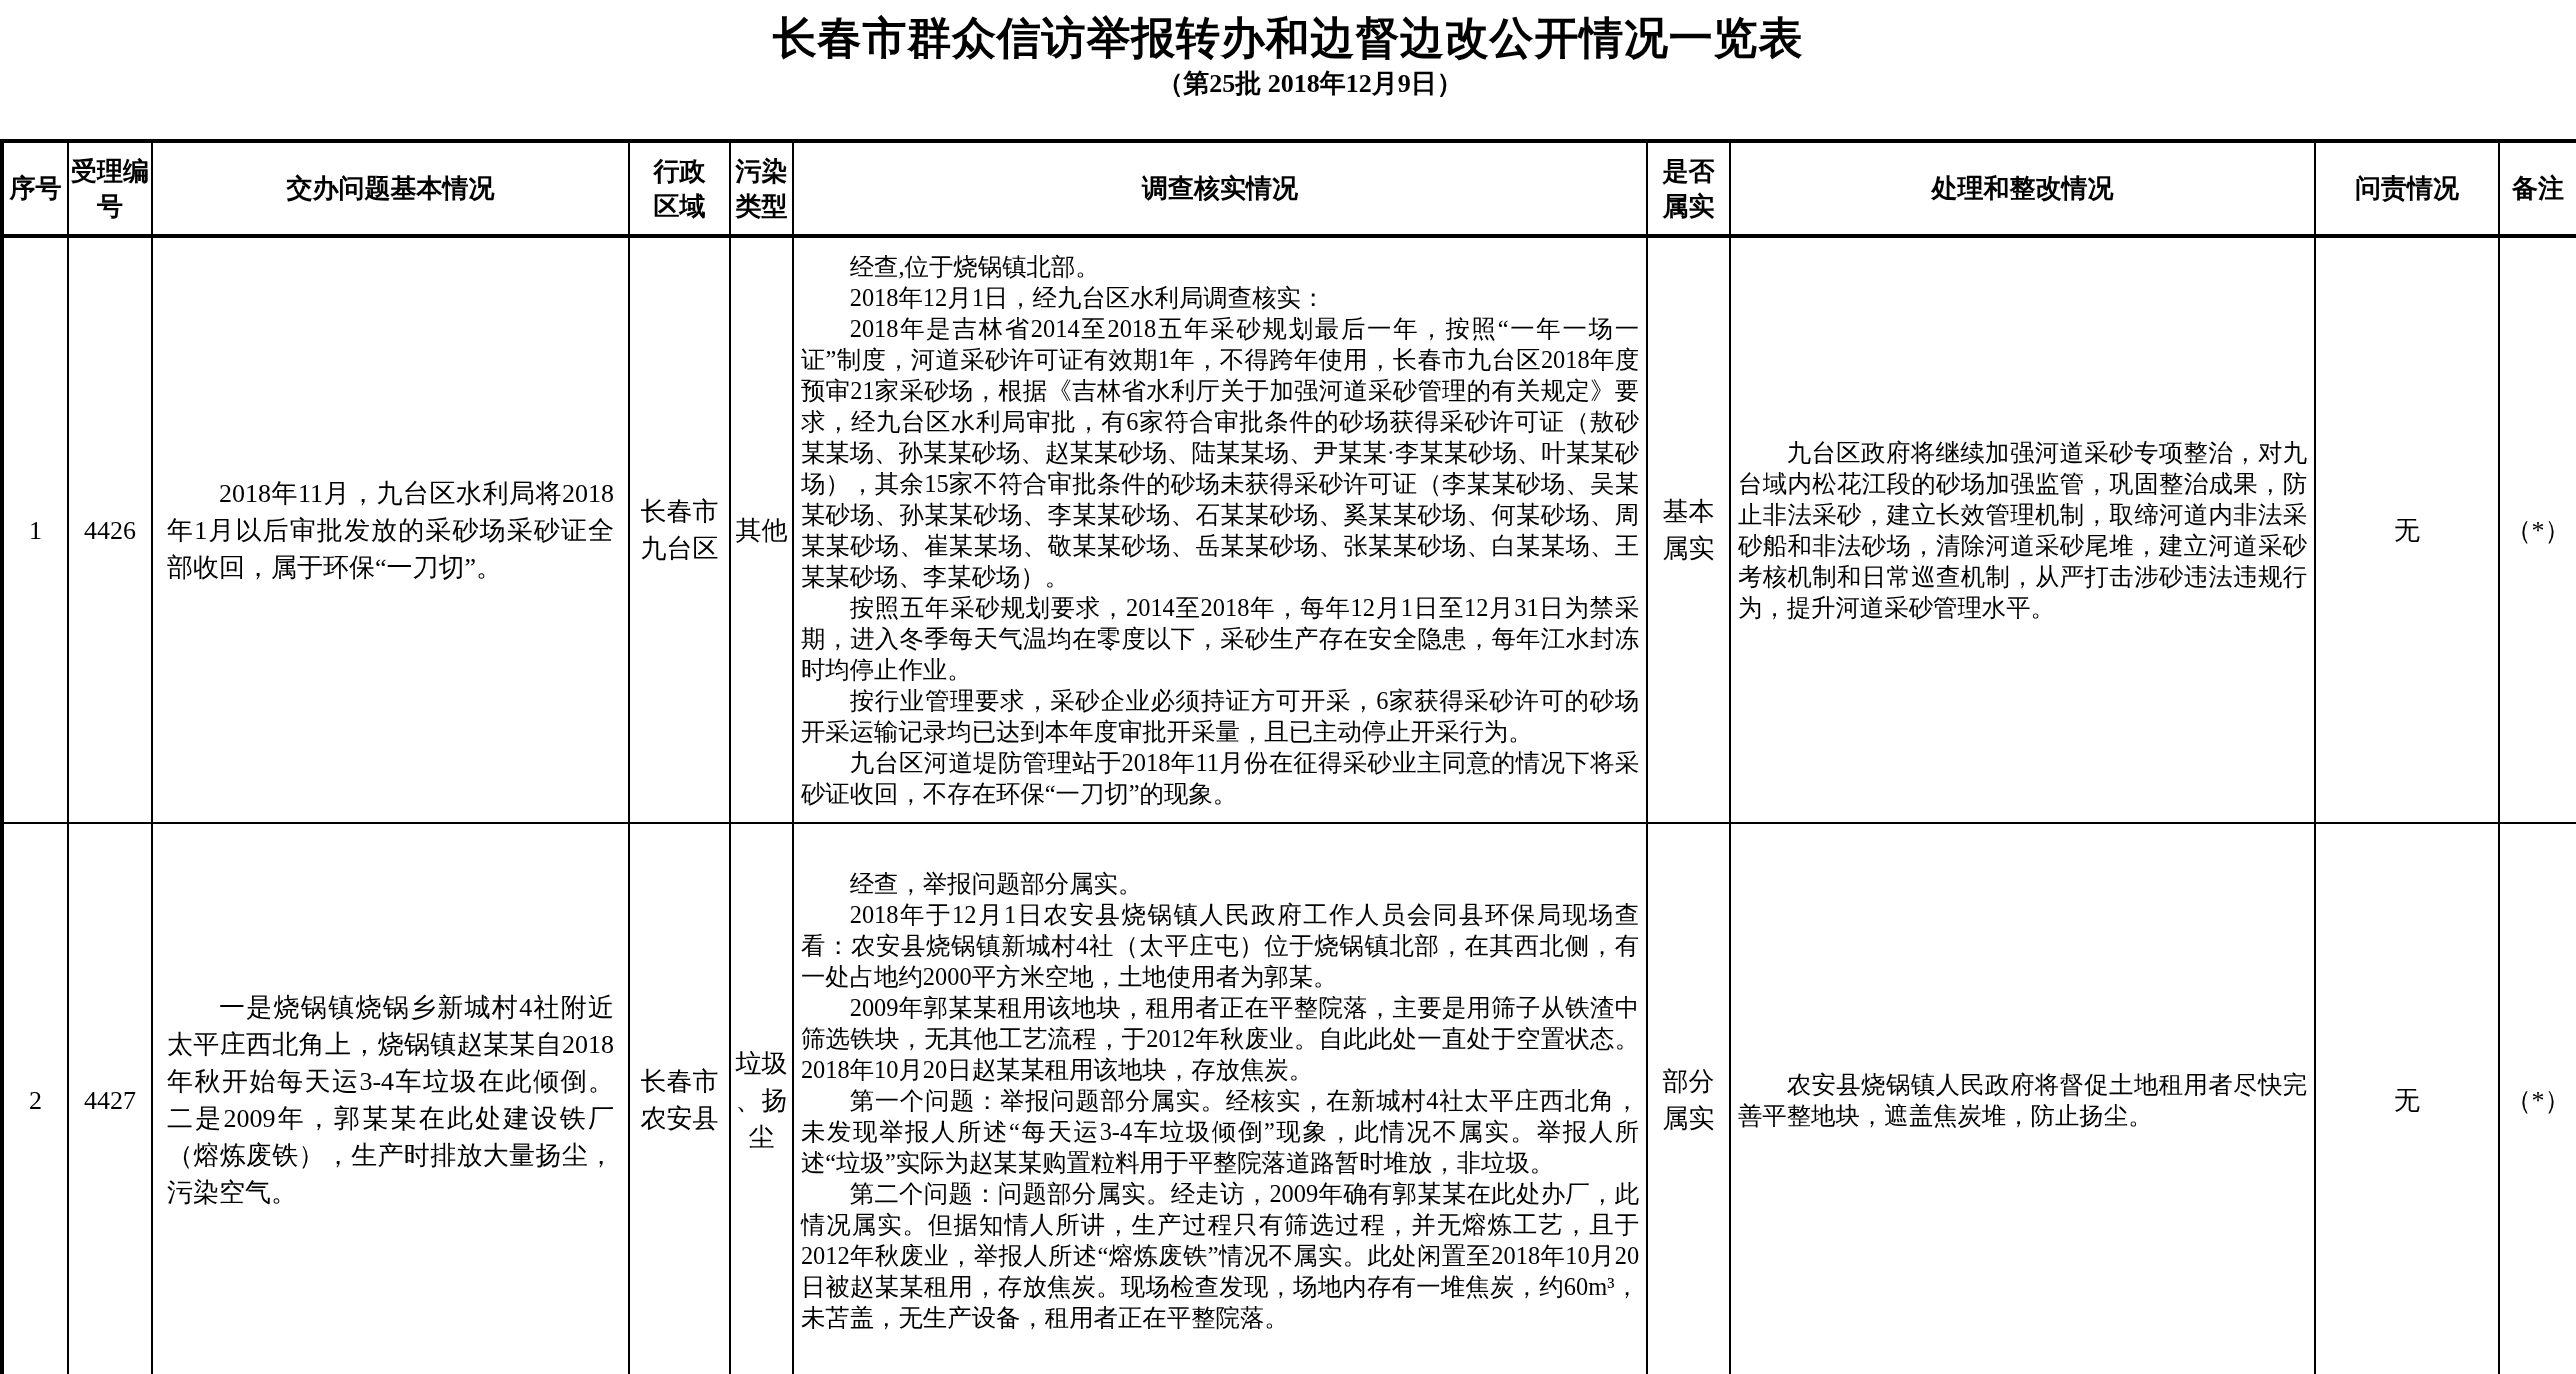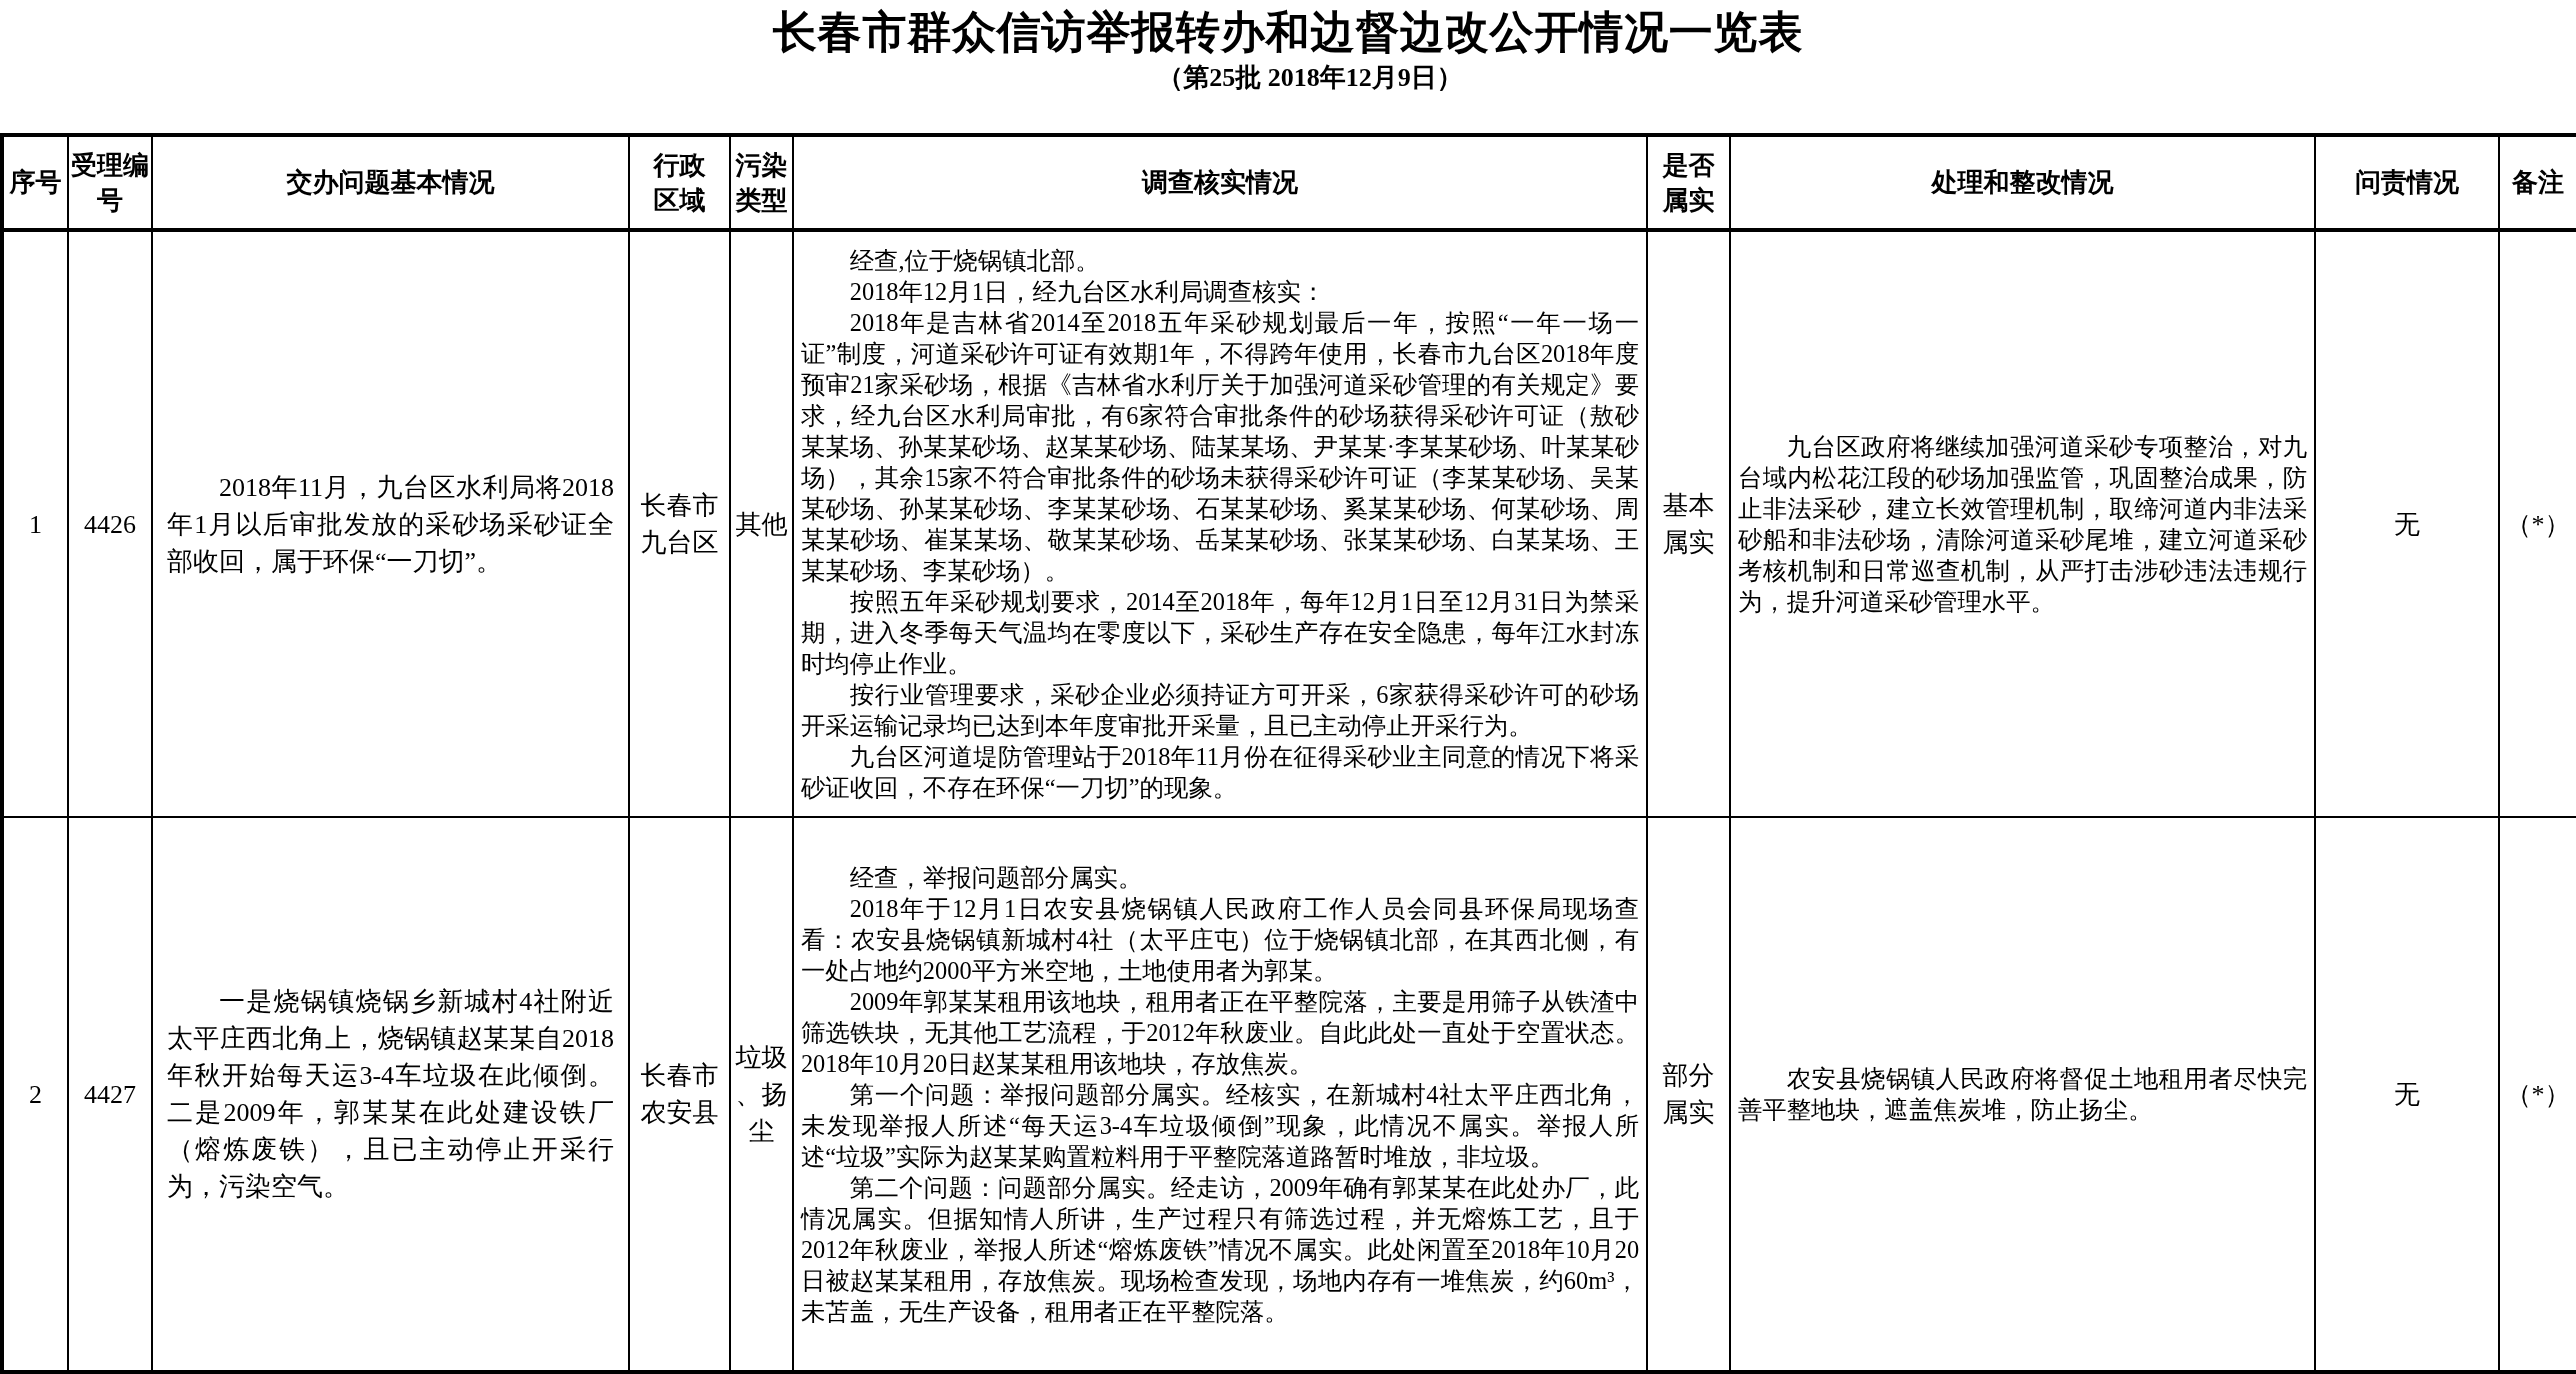--- a/index.html
+++ b/index.html
@@ -8,21 +8,21 @@
     width: 2576px; height: 1374px;
     background: #ffffff; color: #000000;
     font-family: "Liberation Serif", "DejaVu Serif", serif;
     overflow: hidden;
   }
   .page-title {
     text-align: center;
     font-size: 44px;
     font-weight: bold;
     line-height: 47px;
-    margin: 9px 0 0 0;
+    margin: 15px 0 0 0;
     letter-spacing: 0.8px;
   }
   .page-subtitle {
     text-align: center;
     font-size: 26px;
     font-weight: bold;
     line-height: 31px;
     margin: 6.1px 0 0 0;
     padding-left: 44px;
   }
@@ -131,21 +131,21 @@
       <td class="textcell">
         <p>九台区政府将继续加强河道采砂专项整治，对九台域内松花江段的砂场加强监管，巩固整治成果，防止非法采砂，建立长效管理机制，取缔河道内非法采砂船和非法砂场，清除河道采砂尾堆，建立河道采砂考核机制和日常巡查机制，从严打击涉砂违法违规行为，提升河道采砂管理水平。</p>
       </td>
       <td class="c">无</td>
       <td class="c">（*）</td>
     </tr>
     <tr class="r2">
       <td class="c">2</td>
       <td class="c">4427</td>
       <td class="textcell problem">
-        <p>一是烧锅镇烧锅乡新城村4社附近太平庄西北角上，烧锅镇赵某某自2018年秋开始每天运3-4车垃圾在此倾倒。二是2009年，郭某某在此处建设铁厂（熔炼废铁），且已主动停止开采行为，污染空气。</p>
+        <p>一是烧锅镇烧锅乡新城村4社附近太平庄西北角上，烧锅镇赵某某自2018年秋开始每天运3-4车垃圾在此倾倒。二是2009年，郭某某在此处建设铁厂（熔炼废铁），生产时排放大量扬尘，污染空气。</p>
       </td>
       <td class="c">长春市农安县</td>
       <td class="c pollution">垃圾、扬尘</td>
       <td class="textcell">
         <p>经查，举报问题部分属实。</p>
         <p>2018年于12月1日农安县烧锅镇人民政府工作人员会同县环保局现场查看：农安县烧锅镇新城村4社（太平庄屯）位于烧锅镇北部，在其西北侧，有一处占地约2000平方米空地，土地使用者为郭某。</p>
         <p>2009年郭某某租用该地块，租用者正在平整院落，主要是用筛子从铁渣中筛选铁块，无其他工艺流程，于2012年秋废业。自此此处一直处于空置状态。2018年10月20日赵某某租用该地块，存放焦炭。</p>
         <p>第一个问题：举报问题部分属实。经核实，在新城村4社太平庄西北角，未发现举报人所述“每天运3-4车垃圾倾倒”现象，此情况不属实。举报人所述“垃圾”实际为赵某某购置粒料用于平整院落道路暂时堆放，非垃圾。</p>
         <p>第二个问题：问题部分属实。经走访，2009年确有郭某某在此处办厂，此情况属实。但据知情人所讲，生产过程只有筛选过程，并无熔炼工艺，且于2012年秋废业，举报人所述“熔炼废铁”情况不属实。此处闲置至2018年10月20日被赵某某租用，存放焦炭。现场检查发现，场地内存有一堆焦炭，约60m³，未苫盖，无生产设备，租用者正在平整院落。</p>
       </td>

